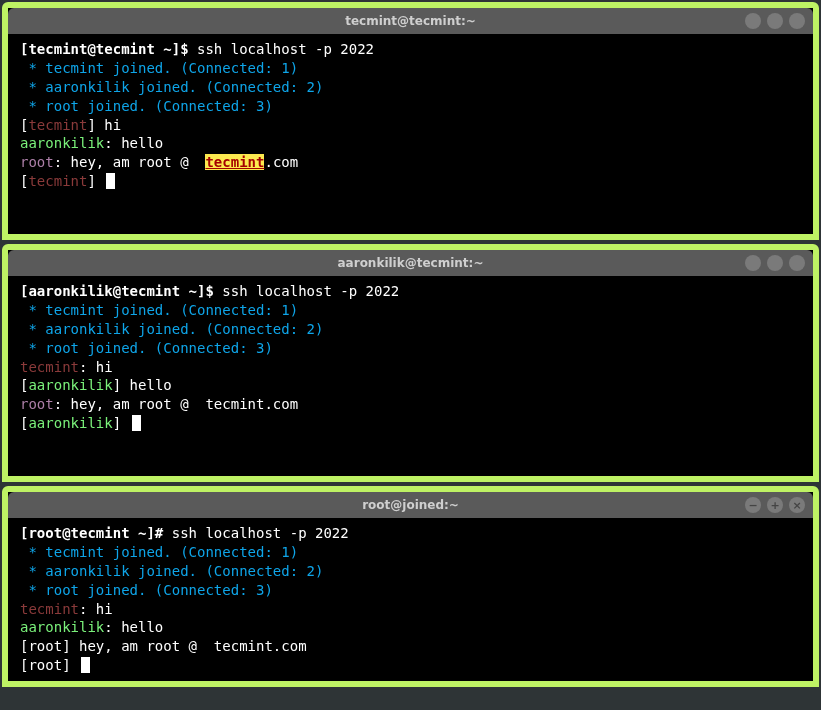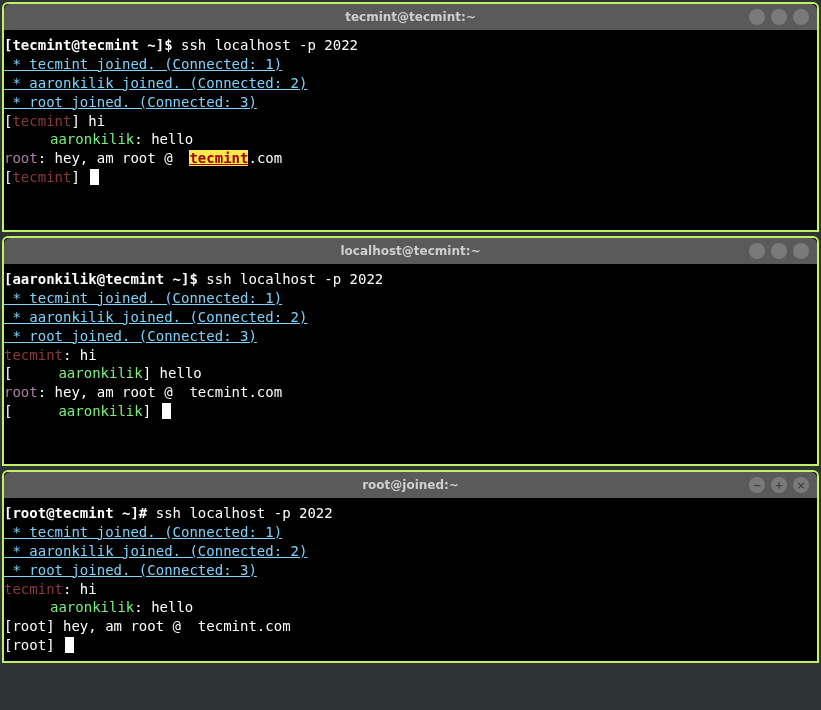--- a/index.html
+++ b/index.html
@@ -6,21 +6,21 @@
     body {
       background: #2e3436;
       width: 821px;
       height: 710px;
       font-family: "DejaVu Sans Mono", "Liberation Mono", monospace;
       font-size: 14px;
       padding: 2px;
     }
     .terminal-window {
       background: #000;
-      border: 2px solid #bef264;
+      border: 6px solid #bef264;
       margin-bottom: 4px;
       border-radius: 6px 6px 0 0;
       overflow: hidden;
     }
     .title-bar {
       background: #5a5a5a;
       color: #d0d0d0;
       font-family: "DejaVu Sans", sans-serif;
       font-size: 12px;
       font-weight: bold;
@@ -48,30 +48,30 @@
       background: #7a7a7a;
       display: flex;
       align-items: center;
       justify-content: center;
       color: #444;
       font-size: 11px;
       line-height: 1;
       cursor: pointer;
     }
     .terminal-body {
-      padding: 6px 0;
+      padding: 6px 12px;
       color: #ffffff;
       line-height: 1.35;
       white-space: pre;
       min-height: 190px;
     }
-    .gray { color: #7dd3fc; text-decoration: underline; }
+    .gray { color: #0ea5e9; }
     .white { color: #ffffff; }
     .darkred-user { color: #8a3a3a; }
-    .lightgreen { color: #7af07a; margin-left: 46px; }
+    .lightgreen { color: #7af07a; }
     .purple { color: #ad7fa8; text-align: center; }
     .bold { font-weight: bold; }
     .hl-yellow {
       background: #fce94f;
       color: #a40000;
       font-weight: bold;
       text-decoration: underline;
     }
     .cursor {
       display: inline-block;
@@ -93,21 +93,21 @@
         <div class="title-controls">
           <div class="ctrl-btn"></div>
           <div class="ctrl-btn"></div>
           <div class="ctrl-btn"></div>
         </div>
       </div>
       <div class="terminal-body" style="min-height: 200px;"><span class="line"><span class="white bold">[tecmint@tecmint ~]$ </span><span class="white">ssh localhost -p 2022</span></span><span class="line"><span class="gray"> * tecmint joined. (Connected: 1)</span></span><span class="line"><span class="gray"> * aaronkilik joined. (Connected: 2)</span></span><span class="line"><span class="gray"> * root joined. (Connected: 3)</span></span><span class="line"><span class="white">[</span><span class="darkred-user">tecmint</span><span class="white">] hi</span></span><span class="line"><span class="lightgreen">aaronkilik</span><span class="white">: hello</span></span><span class="line"><span class="purple">root</span><span class="white">: hey, am root @  </span><span class="hl-yellow">tecmint</span><span class="white">.com</span></span><span class="line"><span class="white">[</span><span class="darkred-user">tecmint</span><span class="white">] </span><span class="cursor"></span></span></div>
     </div>
     <div class="terminal-window">
       <div class="title-bar">
-        <span class="title-text">localhost@tecmint:~</span>
+        <span class="title-text">aaronkilik@tecmint:~</span>
         <div class="title-controls">
           <div class="ctrl-btn"></div>
           <div class="ctrl-btn"></div>
           <div class="ctrl-btn"></div>
         </div>
       </div>
       <div class="terminal-body" style="min-height: 200px;"><span class="line"><span class="white bold">[aaronkilik@tecmint ~]$ </span><span class="white">ssh localhost -p 2022</span></span><span class="line"><span class="gray"> * tecmint joined. (Connected: 1)</span></span><span class="line"><span class="gray"> * aaronkilik joined. (Connected: 2)</span></span><span class="line"><span class="gray"> * root joined. (Connected: 3)</span></span><span class="line"><span class="darkred-user">tecmint</span><span class="white">: hi</span></span><span class="line"><span class="white">[</span><span class="lightgreen">aaronkilik</span><span class="white">] hello</span></span><span class="line"><span class="purple">root</span><span class="white">: hey, am root @  tecmint.com</span></span><span class="line"><span class="white">[</span><span class="lightgreen">aaronkilik</span><span class="white">] </span><span class="cursor"></span></span></div>
     </div>
     <div class="terminal-window">
       <div class="title-bar">

